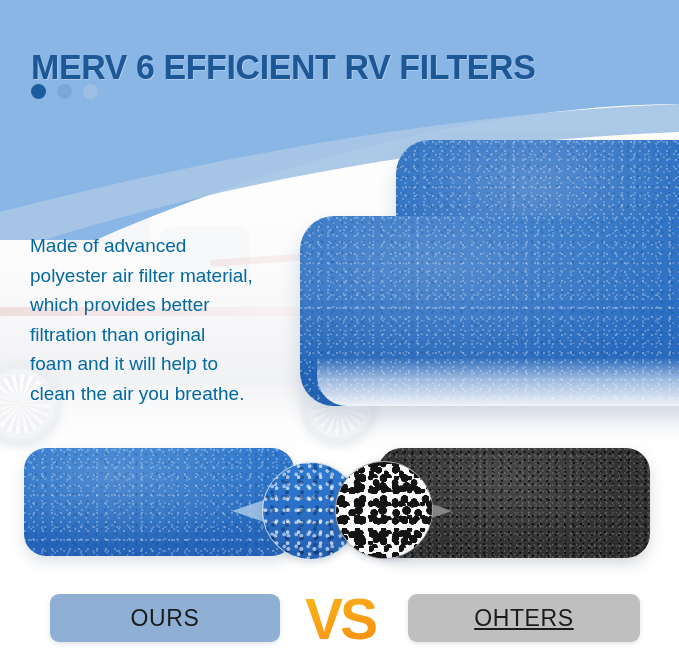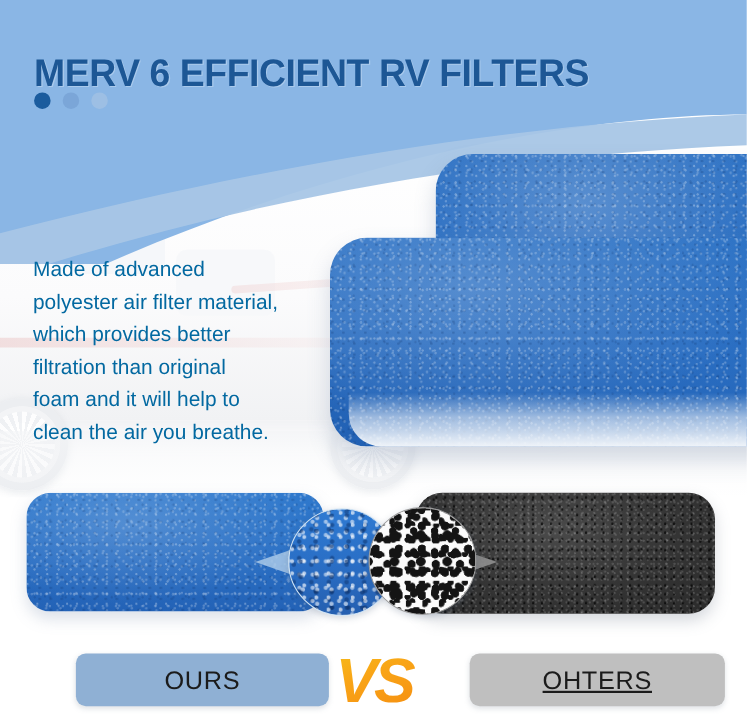--- a/index.html
+++ b/index.html
@@ -279,32 +279,30 @@
     height: 48px;
     border-radius: 9px;
     display: flex;
     align-items: center;
     justify-content: center;
     font-family: "Liberation Sans", sans-serif;
     font-size: 23px;
     letter-spacing: 0.6px;
     color: #1b1b1b;
     box-shadow: 0 2px 5px rgba(140,150,165,0.25);
-    margin-left: 19px;
   }
   .pill-ours   { left: 50px;  top: 6px; width: 230px; background: #8fb0d4; }
   .pill-others { left: 408px; top: 6px; width: 232px; background: #bfbfbf; text-decoration: underline; }
 
   .vs {
     position: absolute;
     left: 292px; top: 0px;
     width: 96px; height: 62px;
     font-family: "Liberation Sans", sans-serif;
     font-weight: 700;
-    font-style: italic;
     font-size: 57px;
     line-height: 62px;
     letter-spacing: -3px;
     background: linear-gradient(160deg, #f5c01a 0%, #f9a517 42%, #f58b10 100%);
     -webkit-background-clip: text;
     background-clip: text;
     color: transparent;
     text-align: center;
   }
 </style>

